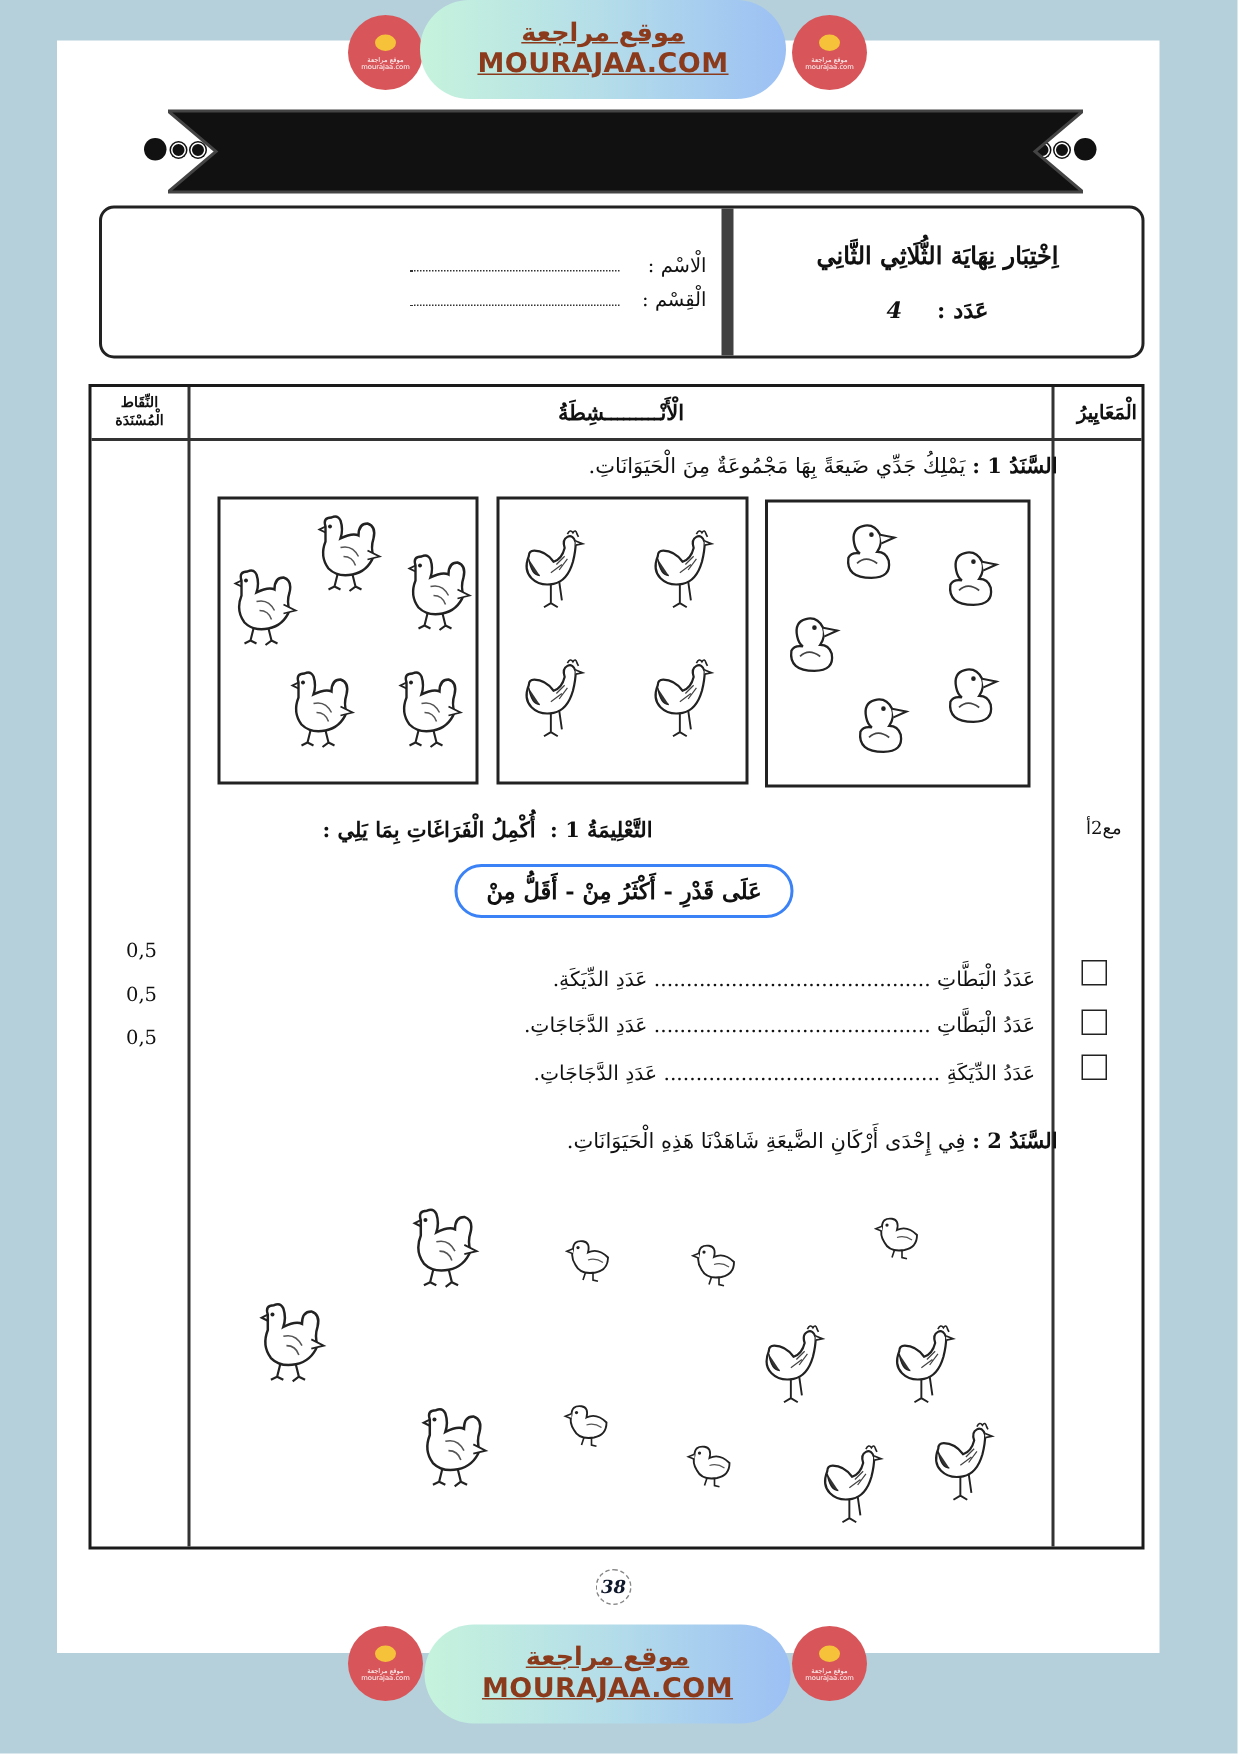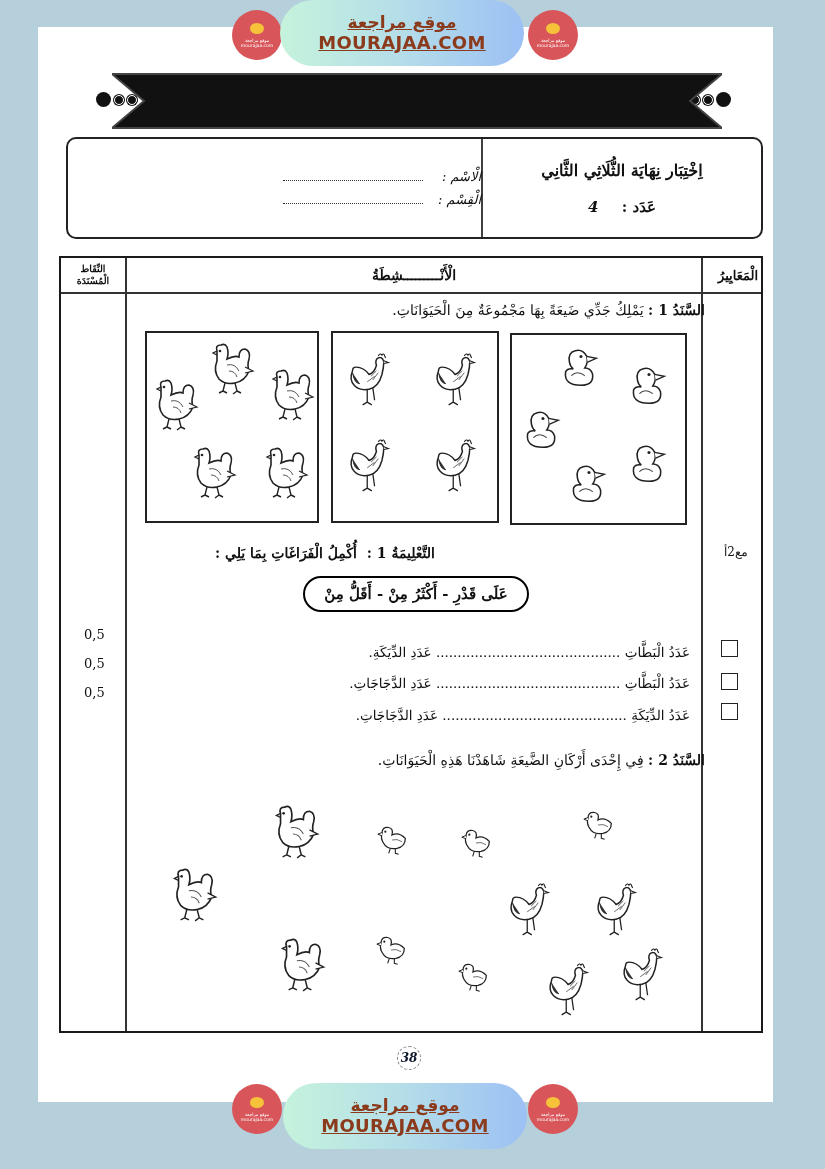--- a/index.html
+++ b/index.html
@@ -44,22 +44,22 @@
   .dot-sm { width:8px; height:8px; border-radius:50%; background:#111; border:1px solid #fff; box-shadow:0 0 0 1px #111;}
 
   
   .info-box {
     position:absolute; left:66px; top:137px; width:697px; height:102px;
     border:2.5px solid #222; border-radius:10px; box-sizing:border-box;
     display:flex; direction:rtl;
   }
   .info-cell { box-sizing:border-box; height:100%; display:flex; flex-direction:column; justify-content:center; }
   .info-right { width:197px; border-left:2px solid #333; padding-right:10px; gap:14px; }
-  .info-mid { width:280px; border-left:2px solid #404040; align-items:center; gap:18px; }
-  .info-left { flex:1; gap:3px;font-style:italic; }
+  .info-mid { width:280px; border-left:8px solid #404040; align-items:center; gap:18px; }
+  .info-left { flex:1; padding-right:10px; gap:3px; }
   .info-line { font-family:"DejaVu Serif", serif; font-size:15px; color:#111; direction:rtl; white-space:nowrap; }
   .info-line b { font-weight:bold; }
   .mid-title { font-family:"DejaVu Serif", serif; font-weight:bold; font-size:16px; color:#111; }
   .mid-num { font-family:"DejaVu Serif", serif; font-weight:bold; font-size:15px; color:#111; }
   .mid-num i { font-style:italic; margin-right:18px; }
   .field-row { display:flex; align-items:center; direction:rtl; font-family:"DejaVu Serif", serif; font-size:13px; color:#111; height:20px;}
   .field-label { width:54px; }
   .field-dots { width:140px; border-bottom:1.5px dotted #333; height:8px; margin-right:4px;}
 
   
@@ -72,21 +72,21 @@
   .hdr-text { position:absolute; top:0; height:34px; display:flex; align-items:center; justify-content:center; font-family:"DejaVu Serif", serif; font-weight:bold; color:#111; direction:rtl; text-align:center;}
 
   .txt { position:absolute; font-family:"DejaVu Serif", serif; color:#111; direction:rtl; white-space:nowrap; }
   .bold { font-weight:bold; }
 
   .pic-box { position:absolute; border:2px solid #222; box-sizing:border-box; background:#fff; }
   .animal { position:absolute; }
 
   .choices-pill {
     position:absolute; left:303px; top:576px; width:226px; height:36px;
-    border:2px solid #000000; border-radius:18px; box-sizing:border-box;
+    border:2px solid #3b82f6; border-radius:18px; box-sizing:border-box;
     display:flex; align-items:center; justify-content:center;
     font-family:"DejaVu Serif", serif; font-weight:bold; font-size:15px; direction:rtl; color:#111;
   }
   .chk { position:absolute; width:17px; height:17px; border:1.5px solid #222; box-sizing:border-box; background:#fff; }
   .page-num {
     position:absolute; left:397px; top:1046px; width:22px; height:22px; border-radius:50%;
     border:1px dashed #888; font-family:"DejaVu Serif", serif; font-weight:bold; font-style:italic;
     font-size:12px; display:flex; align-items:center; justify-content:center; color:#0f172a;
   }
 </style>

